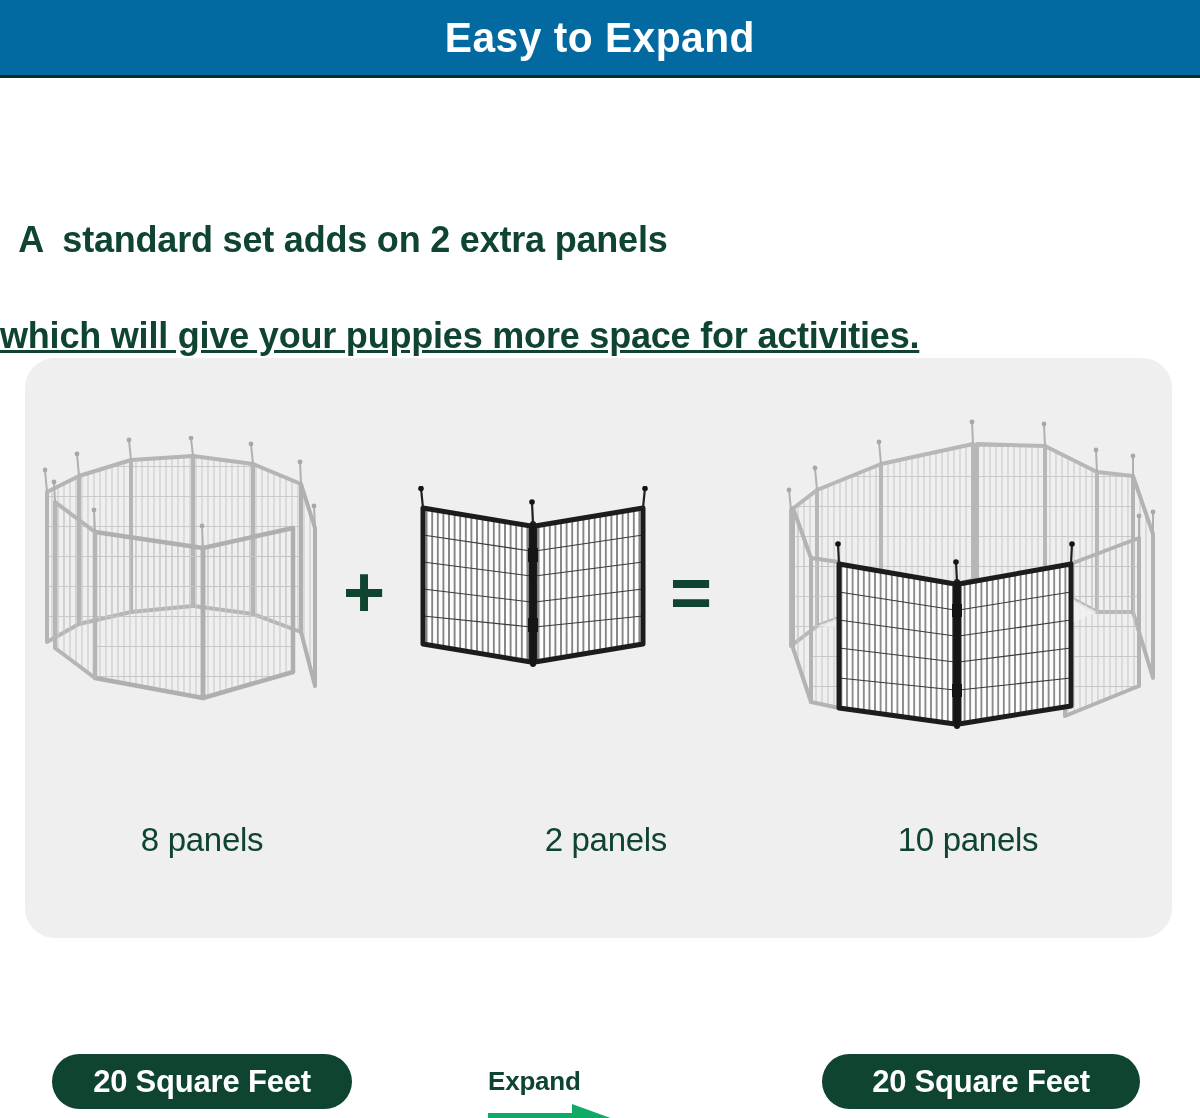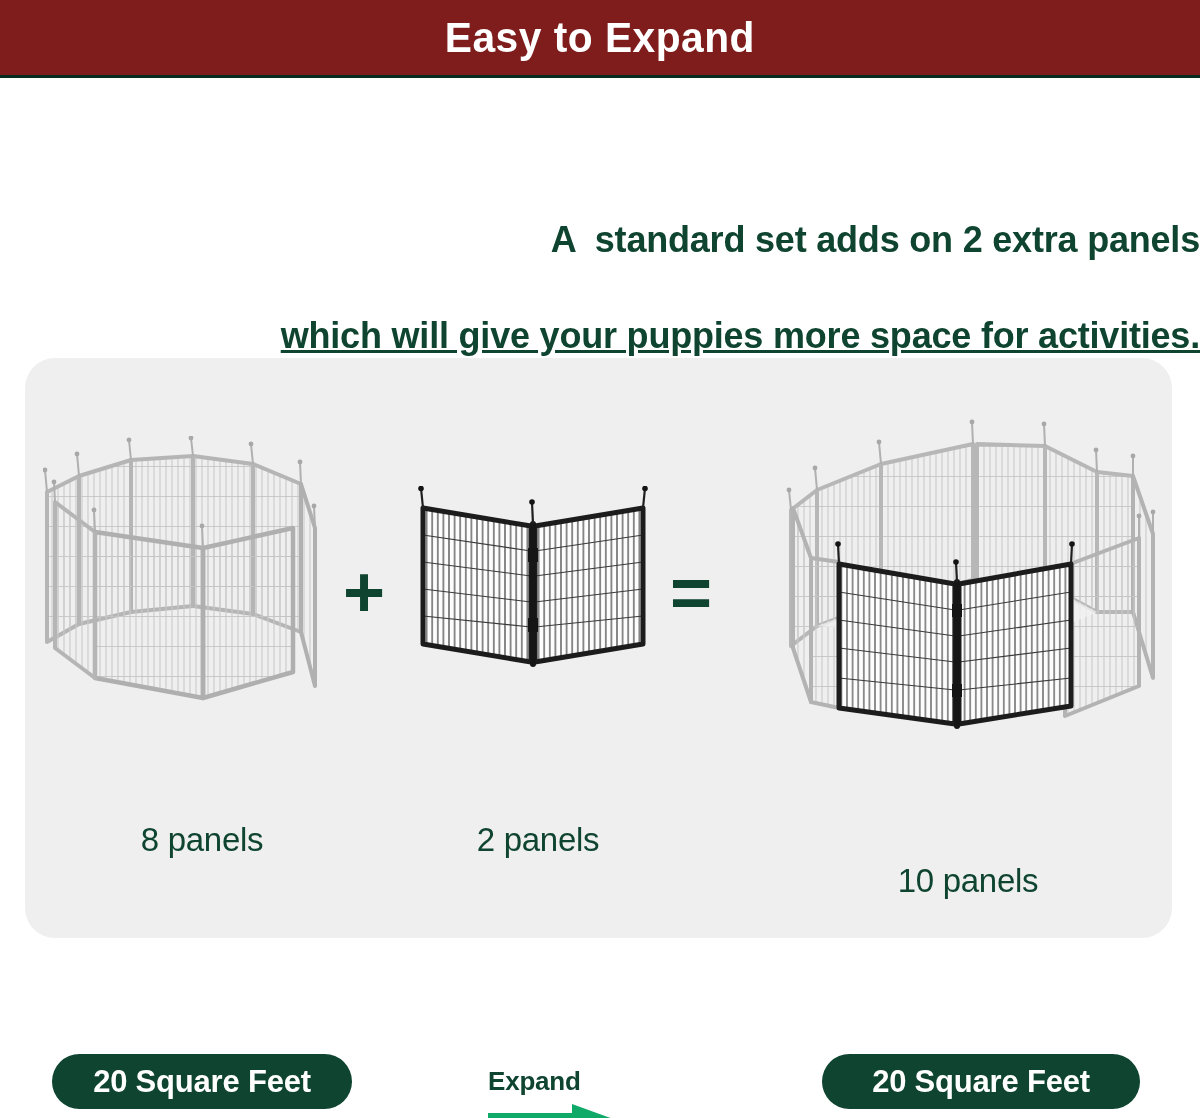--- a/index.html
+++ b/index.html
@@ -16,21 +16,21 @@
     font-family: "Liberation Sans", "DejaVu Sans", sans-serif;
     -webkit-font-smoothing: antialiased;
   }
 
   
   .header-band {
     position: absolute;
     left: 0; top: 0;
     width: 1200px;
     height: 78px;
-    background: #7f1d1d;
+    background: #0369a1;
     display: flex;
     align-items: center;
     justify-content: center;
     box-sizing: border-box;
     border-bottom: 3px solid #072C1F;
   }
   .header-title {
     color: #ffffff;
     font-size: 42px;
     font-weight: 700;
@@ -39,21 +39,21 @@
     transform: scaleX(0.97);
     white-space: nowrap;
   }
 
   
   .subtitle {
     position: absolute;
     left: 0;
     top: 168px;
     width: 1200px;
-    text-align: right;
+    text-align: left;
     color: #0E4430;
     font-size: 36px;
     font-weight: 700;
     line-height: 48px;
     letter-spacing: -0.2px;
     white-space: pre;
   }
   .subtitle .line2 { display: block; text-decoration: underline; }
 
   
@@ -112,22 +112,22 @@
   .caption {
     position: absolute;
     color: #0E4430;
     font-size: 33px;
     font-weight: 400;
     line-height: 40px;
     white-space: nowrap;
     letter-spacing: -0.3px;
   }
   .caption-1 { left: 72px;  width: 210px; text-align: center; }
-  .caption-2 { left: 408px; width: 210px; text-align: center; }
-  .caption-3 { left: 833px; width: 220px; text-align: center; margin-top: 41px; }
+  .caption-2 { left: 432px; width: 210px; text-align: right; }
+  .caption-3 { left: 833px; width: 220px; text-align: center; }
 
   
   .footer {
     position: absolute;
     left: 0;
     top: 1040px;
     width: 1200px;
     height: 78px;
     text-align: right;
   }

